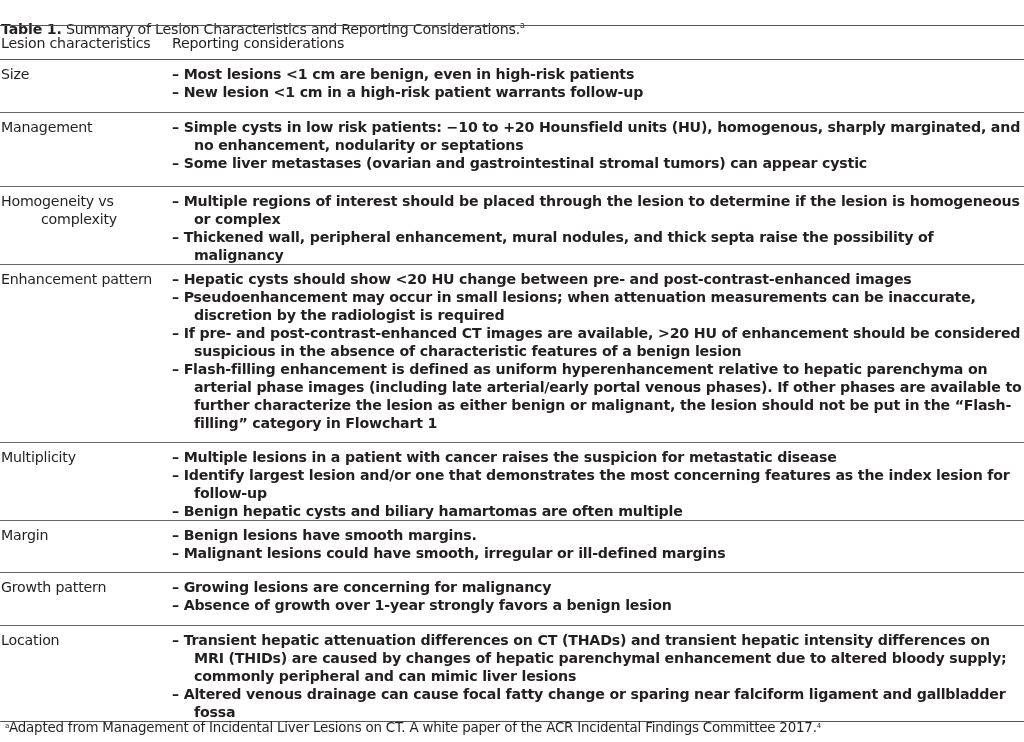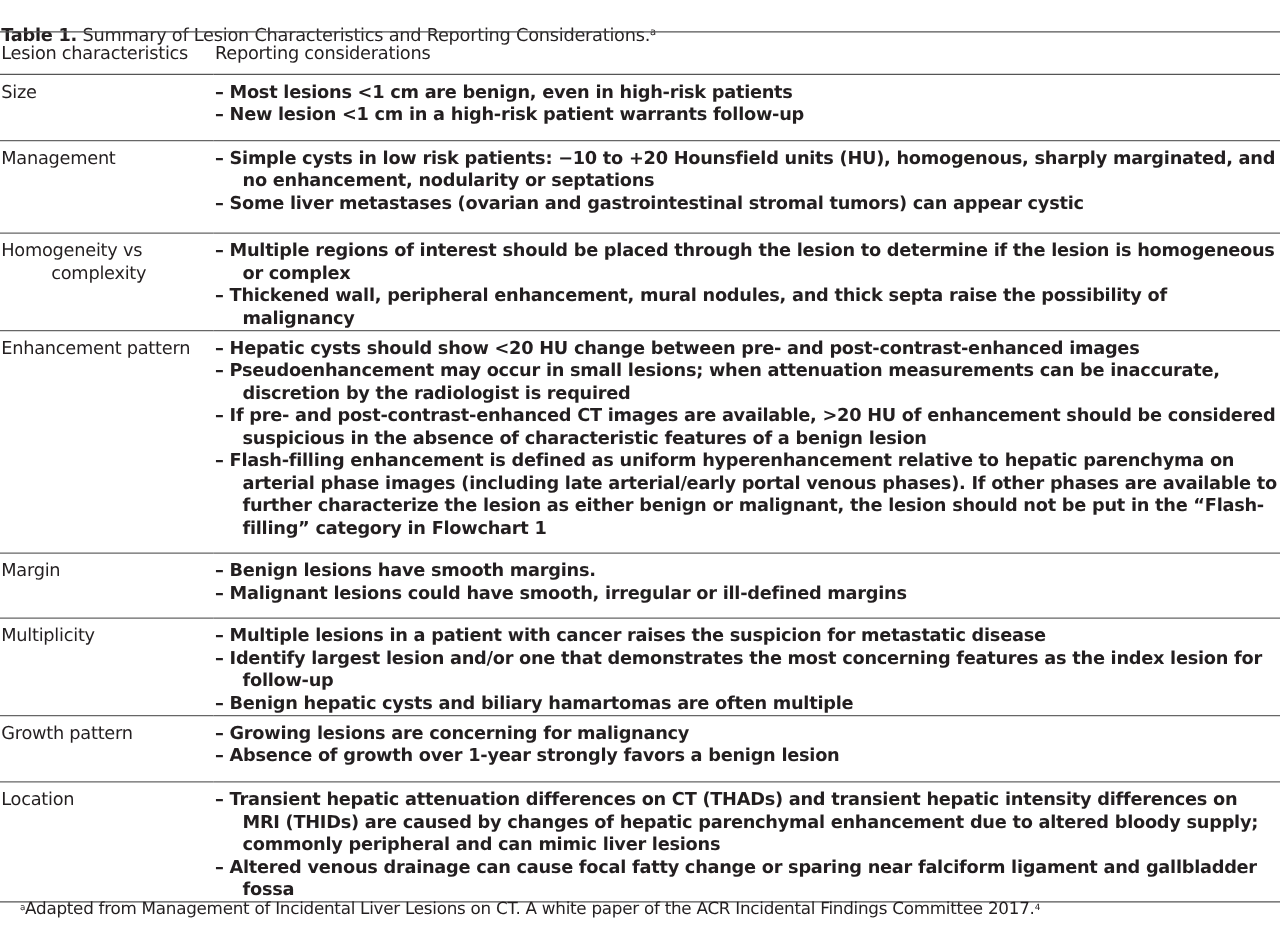--- a/index.html
+++ b/index.html
@@ -19,21 +19,21 @@
   .table-wrap { position: absolute; left: 0; top: 25px; width: 1024px; }
   table { border-collapse: collapse; width: 1024px; table-layout: fixed; border-radius: 26px; }
   col.c1 { width: 171px; }
   col.c2 { width: 853px; }
   tr.hdr td { border-top: 1.5px solid #555; border-bottom: 1.5px solid #555; height: 33px; vertical-align: middle; padding: 0 0 0 1px; }
   tr.row td { border-bottom: 1.5px solid #666; vertical-align: top; padding: 5px 0 0 1px; }
   tr.row:last-child td { border-bottom: 1.5px solid #555; }
   .lc { line-height: 18px; }
   .lc .indent2 { padding-left: 40px; display: block; }
   .item { line-height: 18px; padding-left: 22px; text-indent: -22px; font-weight: bold; }
-  .foot { position: absolute; left: 16px; top: 719px; font-size: 13.4px; line-height: 18px; }
+  .foot { position: absolute; left: 5px; top: 719px; font-size: 13.4px; line-height: 18px; }
   .foot sup { font-size: 7px; top: -2px; }
 </style>
 </head>
 <body>
 
 <div class="title">
   <b>Table 1.</b><span> Summary of Lesion Characteristics and Reporting Considerations.</span><sup>a</sup>
 </div>
 
 <div class="table-wrap">
@@ -78,34 +78,34 @@
     <tr class="row" style="height:178px">
       <td class="lc">Enhancement pattern</td>
       <td>
         <div class="item">– Hepatic cysts should show &lt;20 HU change between pre- and post-contrast-enhanced images</div>
         <div class="item">– Pseudoenhancement may occur in small lesions; when attenuation measurements can be inaccurate, discretion by the radiologist is required</div>
         <div class="item">– If pre- and post-contrast-enhanced CT images are available, &gt;20 HU of enhancement should be considered suspicious in the absence of characteristic features of a benign lesion</div>
         <div class="item">– Flash-filling enhancement is defined as uniform hyperenhancement relative to hepatic parenchyma on arterial phase images (including late arterial/early portal venous phases). If other phases are available to further characterize the lesion as either benign or malignant, the lesion should not be put in the “Flash-filling” category in Flowchart 1</div>
       </td>
     </tr>
 
-    <tr class="row" style="height:52px">
-      <td class="lc">Margin</td>
-      <td>
-        <div class="item">– Benign lesions have smooth margins.</div>
-        <div class="item">– Malignant lesions could have smooth, irregular or ill-defined margins</div>
-      </td>
-    </tr>
-
     <tr class="row" style="height:73px">
       <td class="lc">Multiplicity</td>
       <td>
         <div class="item">– Multiple lesions in a patient with cancer raises the suspicion for metastatic disease</div>
         <div class="item">– Identify largest lesion and/or one that demonstrates the most concerning features as the index lesion for follow-up</div>
         <div class="item">– Benign hepatic cysts and biliary hamartomas are often multiple</div>
+      </td>
+    </tr>
+
+    <tr class="row" style="height:52px">
+      <td class="lc">Margin</td>
+      <td>
+        <div class="item">– Benign lesions have smooth margins.</div>
+        <div class="item">– Malignant lesions could have smooth, irregular or ill-defined margins</div>
       </td>
     </tr>
 
     <tr class="row" style="height:53px">
       <td class="lc">Growth pattern</td>
       <td>
         <div class="item">– Growing lesions are concerning for malignancy</div>
         <div class="item">– Absence of growth over 1-year strongly favors a benign lesion</div>
       </td>
     </tr>

